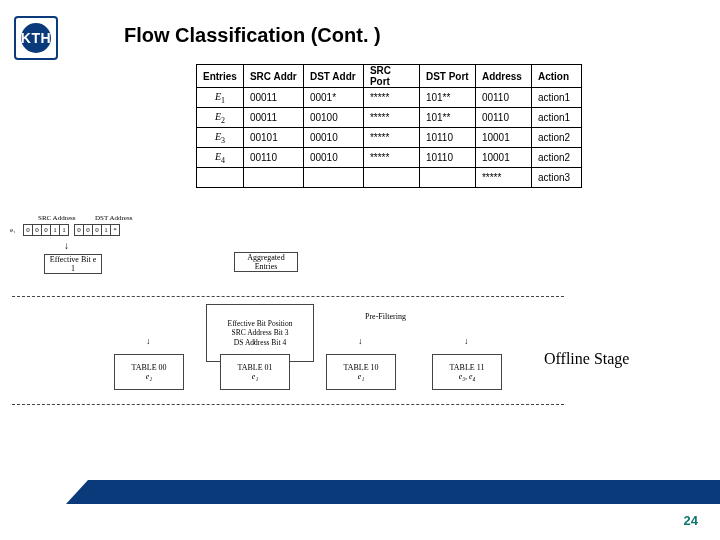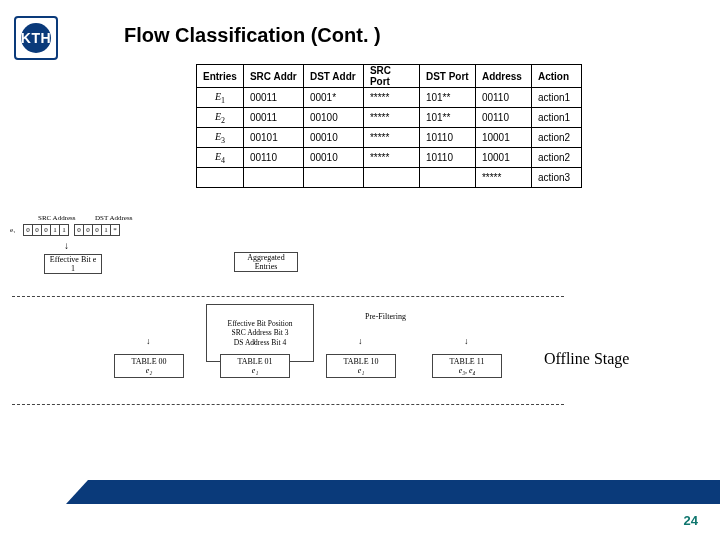--- a/index.html
+++ b/index.html
@@ -104,21 +104,21 @@
   .agg-box { left:224px; top:38px; width:64px; height:20px; }
   .pf-lbl { position:absolute; left:355px; top:98px; font-size:8px; }
 
   .dashline {
     position:absolute; left:2px; width:552px; height:0;
     border-top:1px dashed #444;
   }
   .dash1 { top:82px; } .dash2 { top:190px; }
 
   .tbox {
-    position:absolute; top:140px; width:70px; height:24px;
+    position:absolute; top:140px; width:70px; height:36px;
     border:1px solid #444; background:#fff;
     display:flex; flex-direction:column; align-items:center; justify-content:center;
     font-size:8px;
   }
   .tbox .tb-sub { font-family:"Times New Roman",serif; font-style:italic; font-size:8px; }
   .tbox.t00 { left:104px; } .tbox.t01 { left:210px; }
   .tbox.t10 { left:316px; } .tbox.t11 { left:422px; }
 
   .tarrow { position:absolute; top:122px; font-size:9px; }
   .ta0{left:136px;} .ta1{left:242px;} .ta2{left:348px;} .ta3{left:454px;}

